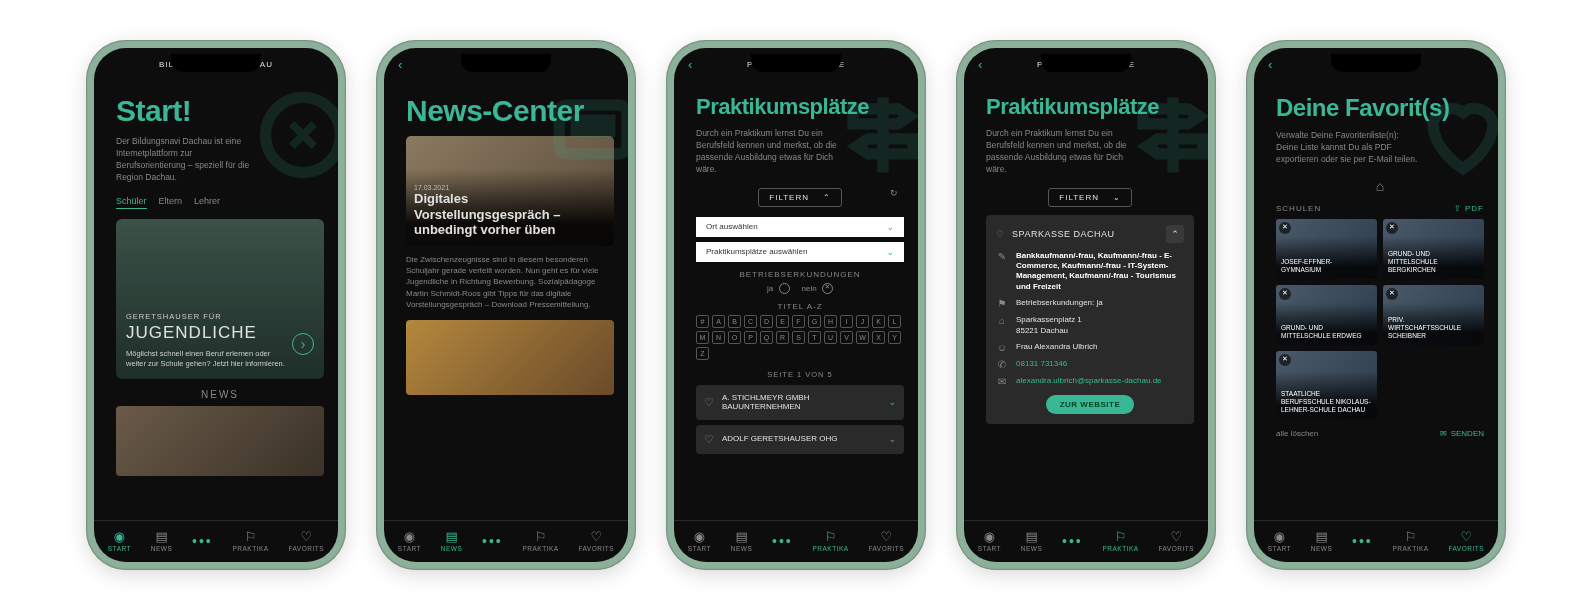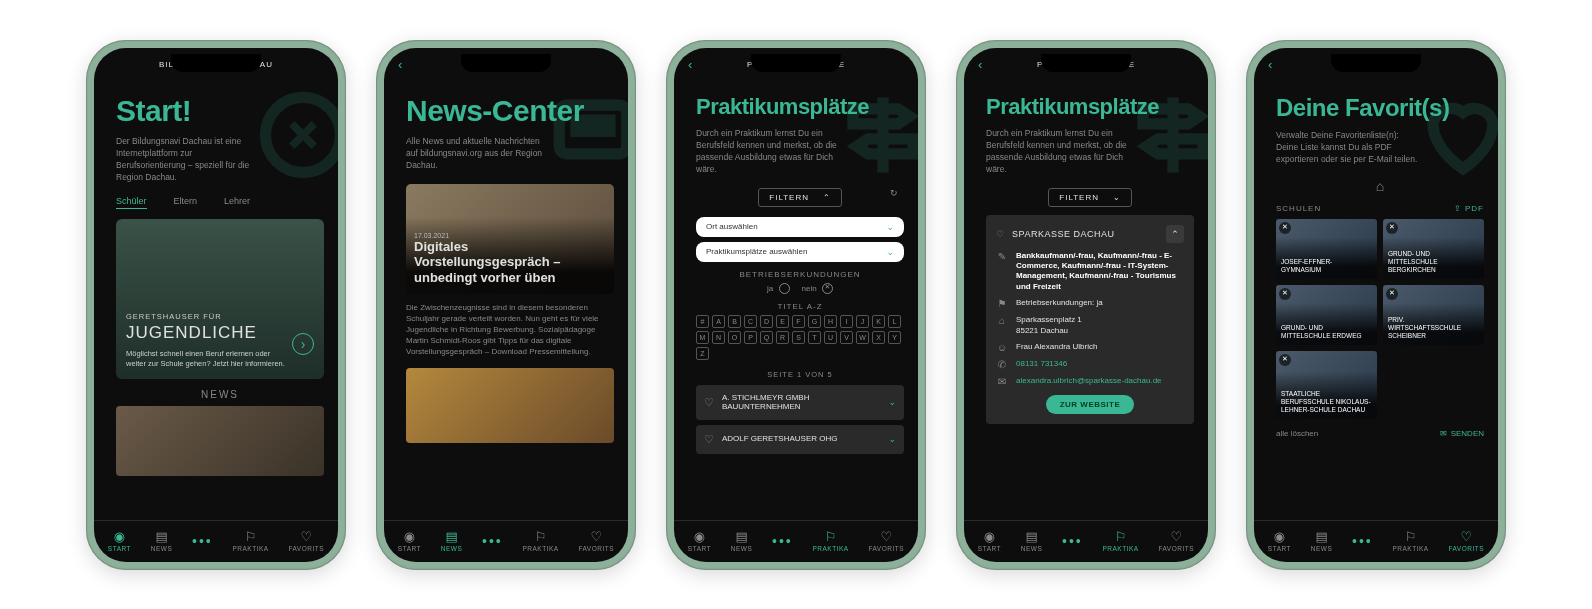--- a/index.html
+++ b/index.html
@@ -89,21 +89,21 @@
     margin: 14px 0 8px 0;
     letter-spacing:-0.5px;
   }
   .intro {
     font-size: 8.5px;
     color: var(--text-dim);
     line-height: 1.4;
     margin-bottom: 12px;
     max-width:70%;
   }
-  .tabs { display:flex; gap:27px; margin-bottom:10px; font-size:9px; }
+  .tabs { display:flex; gap:12px; margin-bottom:10px; font-size:9px; }
   .tabs span { color: var(--text-dim); }
   .tabs span.active { color: var(--accent); border-bottom:1px solid var(--accent); padding-bottom:2px;}
   .hero-card {
     background: linear-gradient(to bottom, #3a5248, #1e2e28);
     border-radius: 6px;
     height: 160px;
     position:relative;
     padding: 10px;
     display:flex;
     flex-direction:column;
@@ -148,21 +148,21 @@
     border:1px solid var(--text-dimmer); border-radius:3px;
     padding:4px 10px; margin:4px auto 8px auto; width:fit-content;
   }
   .refresh-icon {
     position:absolute; right:0; top:0;
     width:14px;height:14px;
     color:var(--text-dim);
   }
   .filter-bar { position:relative; margin-bottom:10px;}
   .select-pill {
-    background:#fff; color:#333; border-radius:8px;
+    background:#fff; color:#333; border-radius:0;
     font-size:8px; padding:5px 10px; margin-bottom:5px;
     display:flex; justify-content:space-between; align-items:center;
   }
   .select-pill .caret{ color:var(--accent); font-size:9px;}
   .filter-label { font-size:8px; letter-spacing:1px; color:var(--text-dim); margin:8px 0 4px;}
   .radio-row { display:flex; gap:12px; justify-content:center; font-size:8px; color:var(--text-dim);}
   .radio-row .circ { display:inline-block; width:11px;height:11px;border:1px solid var(--text-dim);border-radius:50%; vertical-align:middle; margin-left:3px; position:relative;}
   .radio-row .circ.x::before{content:"✕"; position:absolute; font-size:7px; top:-1px; left:1.5px;}
   .alphabet { display:flex; flex-wrap:wrap; gap:3px; margin-top:4px; }
   .alphabet span { width:13px;height:13px;border:1px solid var(--text-dimmer); font-size:7px;
@@ -288,21 +288,20 @@
     <div class="topbar">
       <span class="back">‹</span>
       <span>NEWS</span>
     </div>
     <div class="content">
       <svg class="bg-icon" viewBox="0 0 24 24">
           <rect x="3" y="4" width="18" height="13" rx="2"></rect>
           <path d="M6 8h12M6 11h12"></path>
         </svg>
       <h1 class="bigtitle">News-Center</h1>
-      <p class="intro">Alle News und aktuelle Nachrichten auf bildungsnavi.org aus der Region Dachau.</p>
       <div class="news-hero">
         <div class="date">17.03.2021</div>
         <div class="headline">Digitales Vorstellungsgespräch – unbedingt vorher üben</div>
       </div>
       <p class="news-body">Die Zwischenzeugnisse sind in diesem besonderen Schuljahr gerade verteilt worden. Nun geht es für viele Jugendliche in Richtung Bewerbung. Sozialpädagoge Martin Schmidt-Roos gibt Tipps für das digitale Vorstellungsgespräch – Download Pressemitteilung.</p>
       <div class="news-img2"></div>
     </div>
     <div class="nav">
       <div class="nav-item">
           <span class="ni-icon">◉</span>

